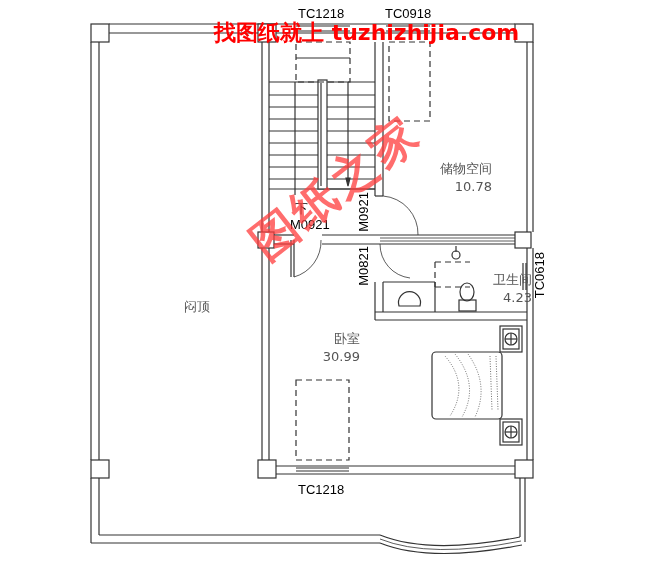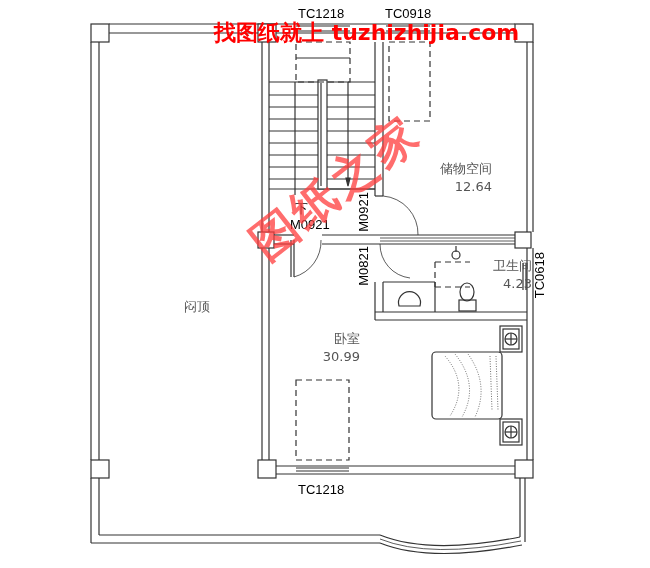--- a/index.html
+++ b/index.html
@@ -164,23 +164,23 @@
 <div class="lbl" style="left:298px; top:483px;">TC1218</div>
 <div class="lbl vert" style="left:533px; top:252px;">TC0618</div>
 
 <div class="lbl" style="left:295px; top:202px;">下</div>
 <div class="lbl" style="left:290px; top:218px;">M0921</div>
 <div class="lbl vert" style="left:357px; top:192px;">M0921</div>
 <div class="lbl vert" style="left:357px; top:246px;">M0821</div>
 
 <div class="room" style="left:412px; top:160px; width:80px;">
   <div>储物空间</div>
-  <div>12.64</div>
+  <div>10.78</div>
 </div>
-<div class="room" style="left:472px; top:257px; width:60px;">
+<div class="room" style="left:472px; top:271px; width:60px;">
   <div>卫生间</div>
   <div>4.23</div>
 </div>
 <div class="room" style="left:300px; top:330px; width:60px;">
   <div>卧室</div>
   <div>30.99</div>
 </div>
 <div class="room" style="left:160px; top:298px; width:50px;">
   <div>闷顶</div>
 </div>

